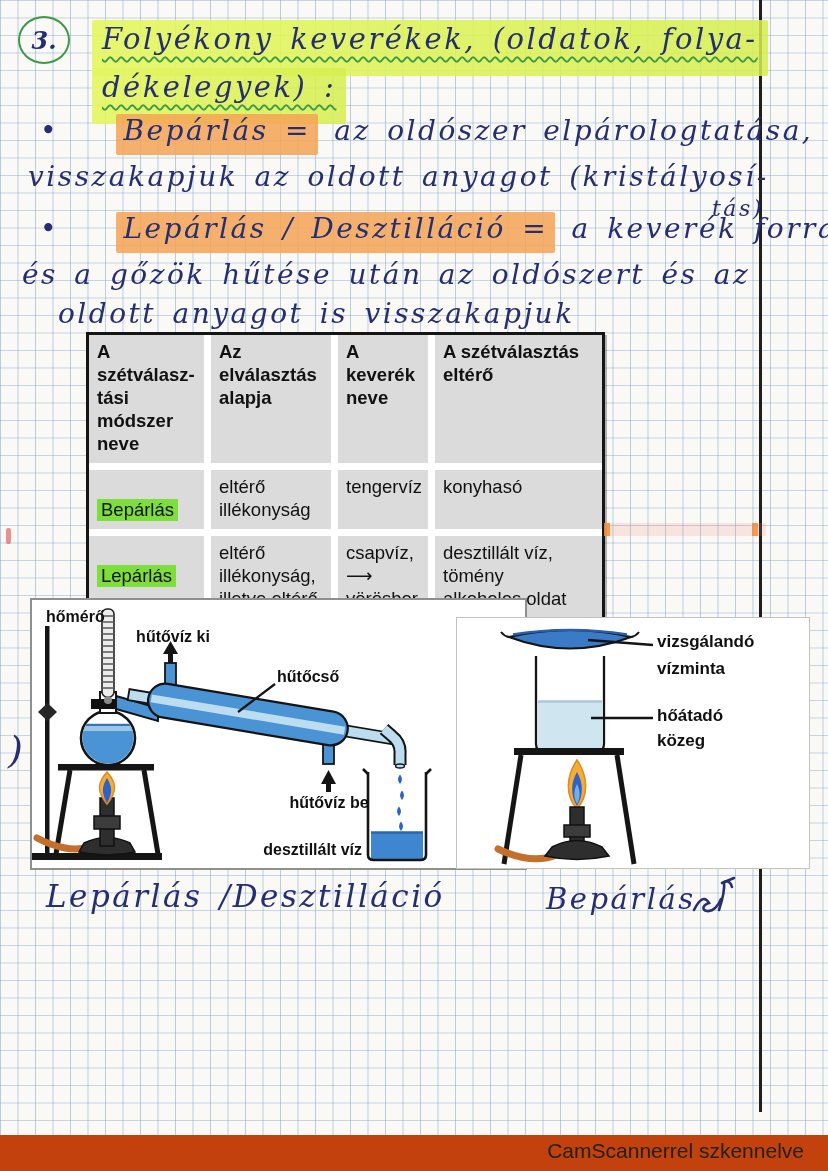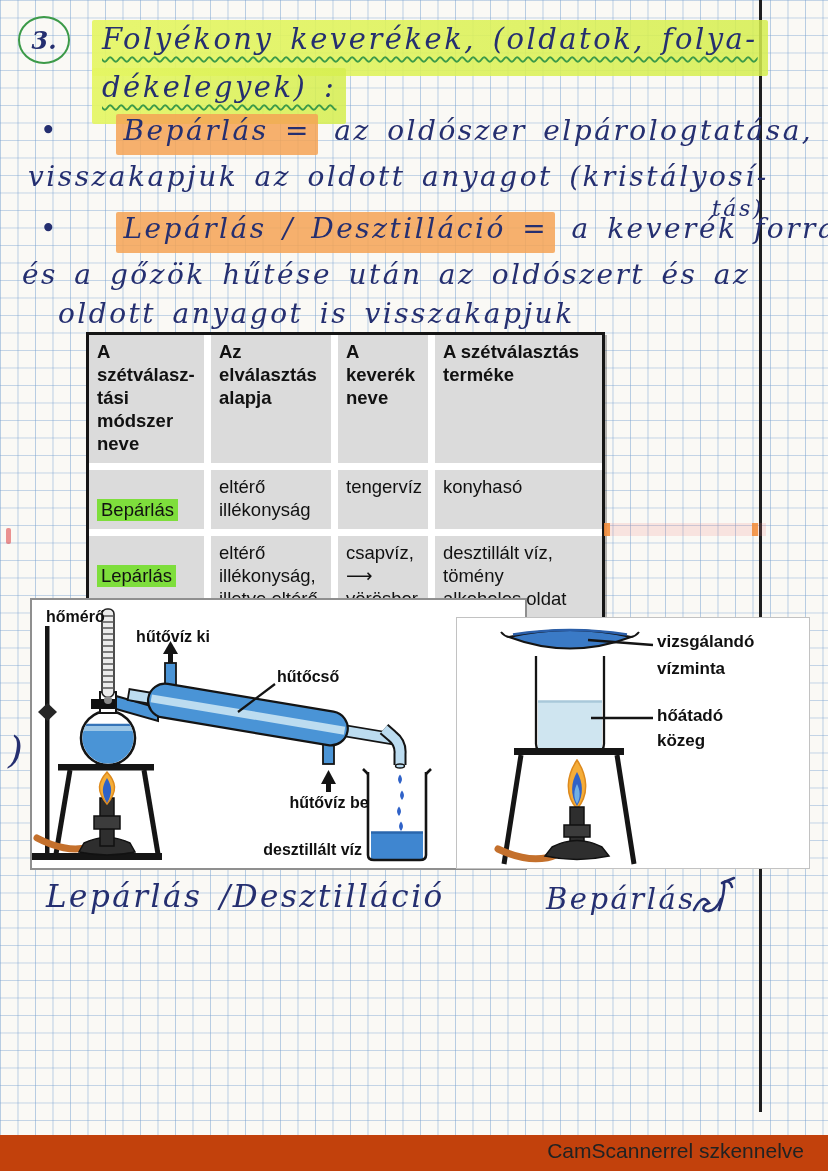--- a/index.html
+++ b/index.html
@@ -92,21 +92,21 @@
 
   <div class="note-table">
     <div class="cell hdr">A szétválasz-
 tási módszer
 neve</div>
     <div class="cell hdr">Az elválasztás
 alapja</div>
     <div class="cell hdr">A keverék
 neve</div>
     <div class="cell hdr">A szétválasztás
-terméke</div>
+eltérő</div>
 
     <div class="cell">
       <span class="hl-green">Bepárlás</span>
     </div>
     <div class="cell">eltérő
 illékonyság</div>
     <div class="cell">tengervíz</div>
     <div class="cell">konyhasó</div>
 
     <div class="cell">

